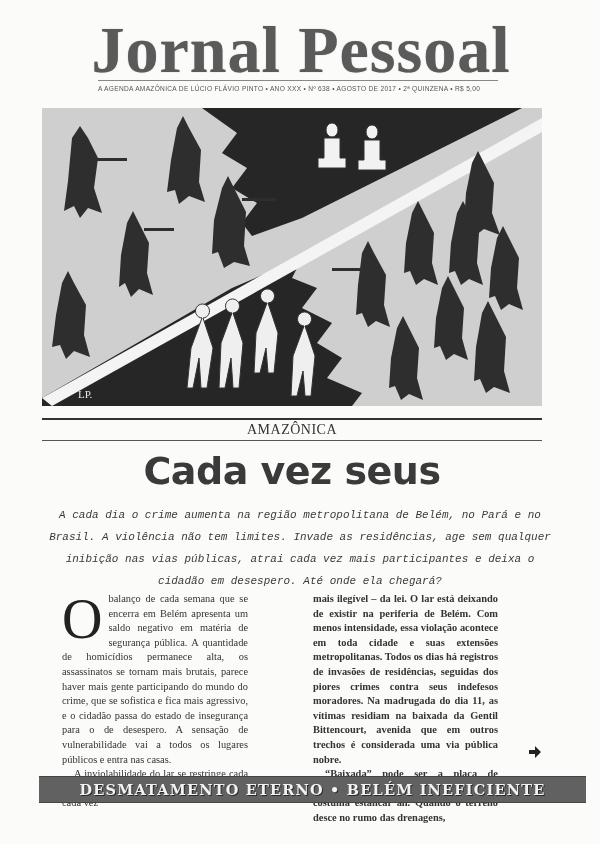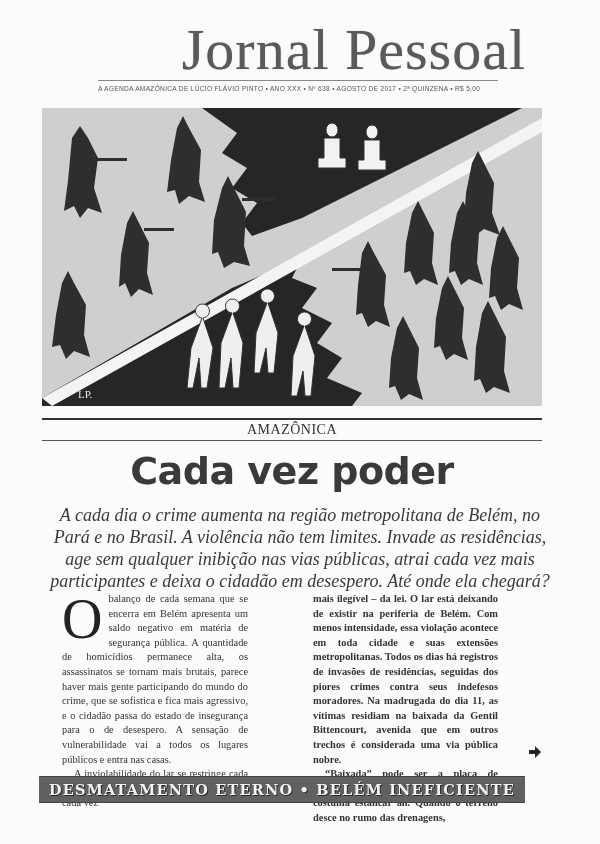--- a/index.html
+++ b/index.html
@@ -9,22 +9,22 @@
     font-family: "Liberation Serif", "DejaVu Serif", serif;
     color: #2a2a2a;
     position: relative;
   }
   .masthead {
     position: absolute; left: 60px; top: 18px; width: 480px; height: 80px;
   }
   .masthead .title {
     position: absolute; left: 16px; top: 0; width: 450px;
     font-family: "Liberation Serif", "DejaVu Serif", serif;
-    font-size: 58px; line-height: 64px; letter-spacing: 1px;
-    color: #5a5a5a; text-align: right; font-weight: normal;
+    font-size: 66px; line-height: 64px; letter-spacing: 1px;
+    color: #5a5a5a; text-align: center; font-weight: bold;
     text-shadow: 0 0 1px #9a9a9a;
   }
   .masthead .rule {
     position: absolute; left: 38px; top: 62px; width: 400px; height: 1px; background: #888;
   }
   .masthead .subtitle {
     position: absolute; left: 38px; top: 67px; width: 402px;
     font-family: "Liberation Sans", "DejaVu Sans", sans-serif;
     font-size: 6.6px; letter-spacing: 0.3px; color: #555; white-space: nowrap;
     text-transform: uppercase;
@@ -40,38 +40,38 @@
     font-size:14px; color:#333; letter-spacing:0.5px;
   }
   .rule-thin { position:absolute; left:42px; top:440px; width:500px; height:1px; background:#555; }
   .headline {
     position:absolute; left:42px; top:447px; width:500px; text-align:center;
     font-family:"DejaVu Sans", "Liberation Sans", sans-serif; font-weight:bold;
     font-size:38px; line-height:48px; color:#3a3a3a; letter-spacing:-0.5px;
   }
   .deck {
     position:absolute; left:42px; top:504px; width:516px; text-align:center;
-    font-style:italic; font-size:18px; line-height:22px; color:#3a3a3a;
+    font-style:italic; font-size:11px; line-height:22px; color:#3a3a3a;font-family:Liberation Mono, monospace;
   }
   .col {
     position:absolute; top:592px; width:186px;
     font-size:10.4px; line-height:14.6px; text-align:justify; color:#333;
   }
   .col p { margin:0; }
   .col p.indent { text-indent: 12px; }
   .col1 { left:62px; width:186px; }
   .col2 { left:313px; width:185px;font-weight:bold; }
   .dropcap {
     float:left; font-size:56px; line-height:46px; margin:4px 6px 0 0; color:#222;
   }
   .arrow-icon {
     position:absolute; left:529px; top:746px; width:12px; height:12px;
   }
   .banner {
-    position:absolute; left:39px; top:776px; width:486px; height:25px;
+    position:absolute; left:39px; top:776px; width:547px; height:25px;
     background:#616161; display:flex; align-items:center; justify-content:center;
     border-top:1px solid #444; border-bottom:1px solid #444;
   }
   .banner span {
     font-family:"DejaVu Serif", "Liberation Serif", serif; font-weight:bold;
     font-size:14.5px; letter-spacing:1.2px; color:#f2f2f2;
     text-shadow: 1px 1px 0 #2a2a2a;
   }
 </style>
 </head>
@@ -130,21 +130,21 @@
       <path d="M440,205 l6,-12 l6,12 l12,24 l-2,34 l6,22 l-16,-6 l-8,6 l-6,-14 l-6,2 l2,-34 z"></path>
     </g>
     <text x="36" y="290" font-family="Liberation Serif, serif" font-size="11" fill="#e8e8e8">LP.</text>
   </svg>
 </div>
 
 <div class="rule-thick"></div>
 <div class="section-label">AMAZÔNICA</div>
 <div class="rule-thin"></div>
 
-<div class="headline">Cada vez poder</div>
+<div class="headline">Cada vez seus</div>
 <div class="deck">A cada dia o crime aumenta na região metropolitana de Belém, no Pará e no Brasil. A violência não tem limites. Invade as residências, age sem qualquer inibição nas vias públicas, atrai cada vez mais participantes e deixa o cidadão em desespero. Até onde ela chegará?</div>
 
 <div class="col col1">
   <p><span class="dropcap">O</span><span>balanço de cada semana que se encerra em Belém apresenta um saldo negativo em matéria de segurança pública. A quantidade de homicídios permanece alta, os assassinatos se tornam mais brutais, parece haver mais gente participando do mundo do crime, que se sofistica e fica mais agressivo, e o cidadão passa do estado de insegurança para o de desespero. A sensação de vulnerabilidade vai a todos os lugares públicos e entra nas casas.</span></p>
   <p class="indent">A inviolabilidade do lar se restringe cada vez mais à regra da Constituição, à letra – cada vez</p>
 </div>
 
 <div class="col col2">
   <p>mais ilegível – da lei. O lar está deixando de existir na periferia de Belém. Com menos intensidade, essa violação acontece em toda cidade e suas extensões metropolitanas. Todos os dias há registros de invasões de residências, seguidas dos piores crimes contra seus indefesos moradores. Na madrugada do dia 11, as vítimas residiam na baixada da Gentil Bittencourt, avenida que em outros trechos é considerada uma via pública nobre.</p>
   <p class="indent">“Baixada” pode ser a placa de interdição do poder público. O governo costuma estancar ali. Quando o terreno desce no rumo das drenagens,</p>

